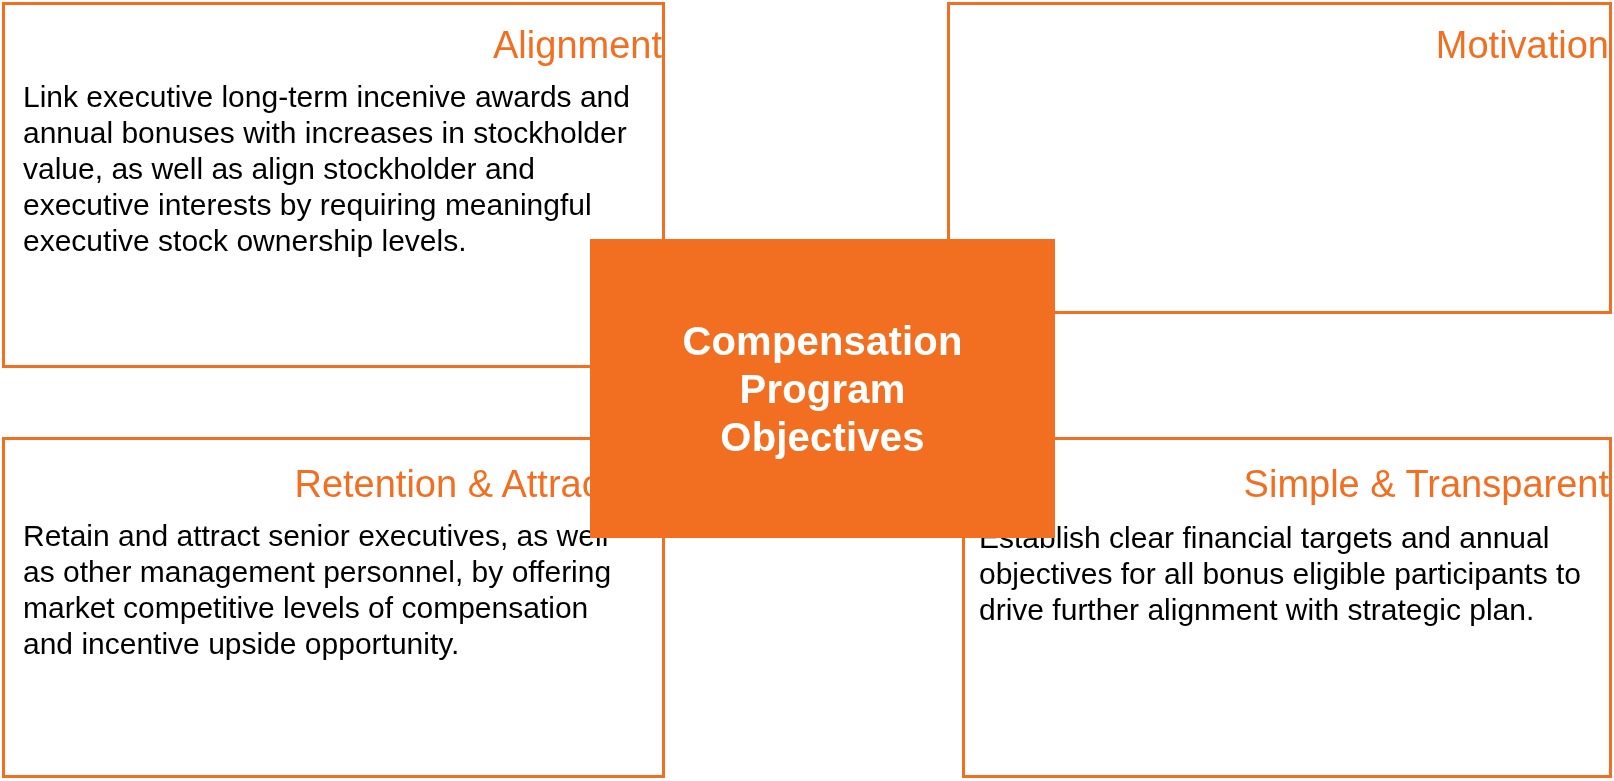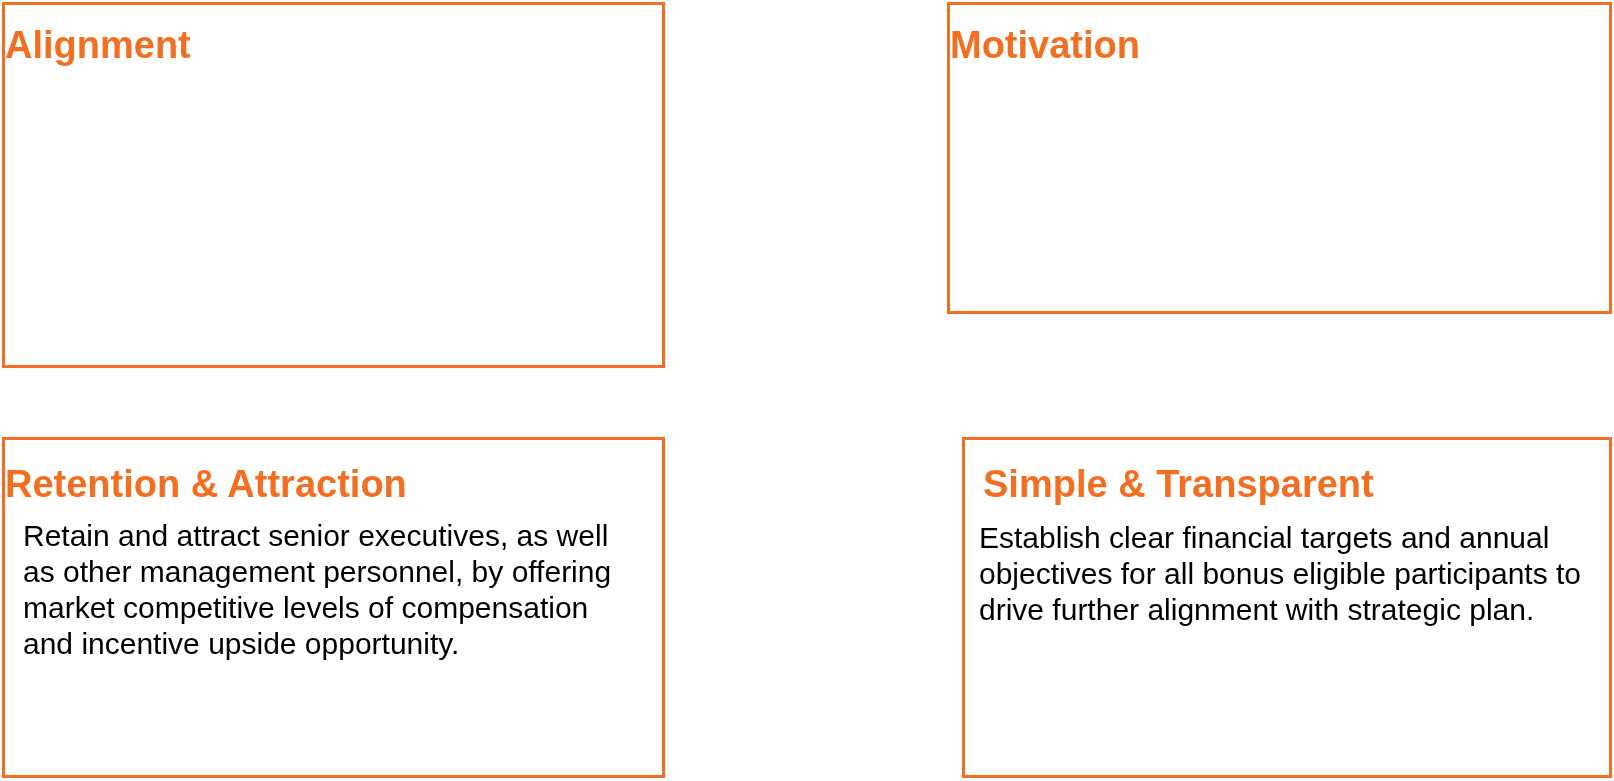--- a/index.html
+++ b/index.html
@@ -26,24 +26,24 @@
   }
 
   
   #quad-alignment          { left: 2px;    top: 2px;   width: 663px; height: 366px; }
   #quad-motivation         { left: 947px;  top: 2px;   width: 665px; height: 312px; }
   #quad-retention          { left: 2px;    top: 437px; width: 663px; height: 341px; }
   #quad-simple-transparent { left: 962px;  top: 437px; width: 650px; height: 341px; }
 
   .quad-title {
     color: #F26F21;
-    font-weight: bold;
+    font-weight: normal;
     font-size: 38px;
     line-height: 44px;
-    text-align: left;
+    text-align: right;
     white-space: nowrap;
   }
 
   .quad-body {
     color: #000000;
     font-size: 30px;
     line-height: 36px;
     text-align: left;
   }
 
@@ -84,30 +84,36 @@
     letter-spacing: 0.2px;
   }
 </style>
 </head>
 <body>
 
 <div id="canvas">
 
   <div class="quad" id="quad-alignment">
     <div class="quad-title">Alignment</div>
+    <div class="quad-body">Link executive long-term incenive awards and annual bonuses with increases in stockholder value, as well as align stockholder and executive interests by requiring meaningful executive stock ownership levels.</div>
   </div>
 
   <div class="quad" id="quad-motivation">
     <div class="quad-title">Motivation</div>
   </div>
 
   <div class="quad" id="quad-retention">
     <div class="quad-title">Retention &amp; Attraction</div>
     <div class="quad-body">Retain and attract senior executives, as well as other management personnel, by offering market competitive levels of compensation and incentive upside opportunity.</div>
   </div>
 
   <div class="quad" id="quad-simple-transparent">
     <div class="quad-title">Simple &amp; Transparent</div>
     <div class="quad-body">Establish clear financial targets and annual objectives for all bonus eligible participants to drive further alignment with strategic plan.</div>
   </div>
 
+  <div id="center-hub">
+    <div class="hub-label">Compensation
+Program
+Objectives</div>
+  </div>
 
 </div>
 
 </body></html>

